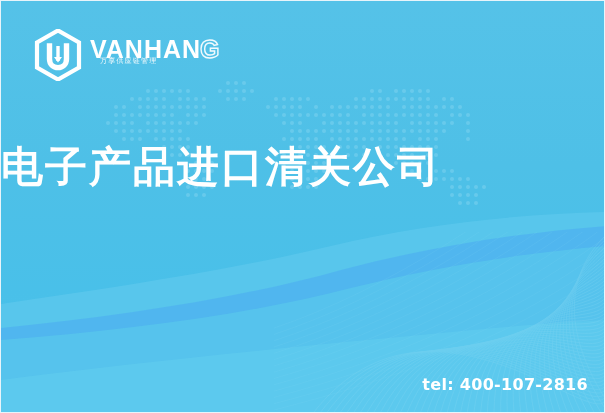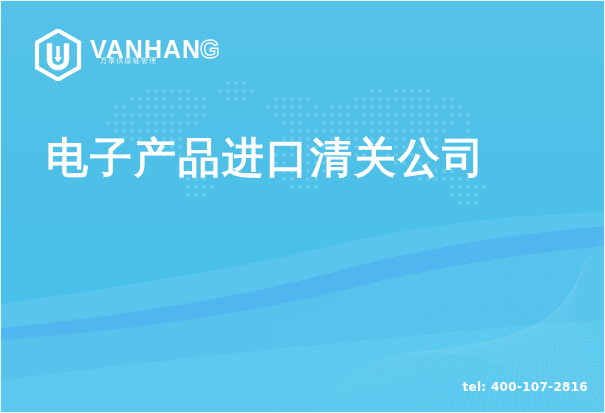--- a/index.html
+++ b/index.html
@@ -91,41 +91,41 @@
     letter-spacing: 1.2px;
     color: rgba(255,255,255,0.92);
     white-space: nowrap;
     line-height: 9px;
   }
 
   
   #headline {
     position: absolute;
     left: 0;
-    top: 128px;
+    top: 137px;
     width: 485px;
-    text-align: right;
+    text-align: left;
   }
   .headline-line {
     font-family: "DejaVu Sans", sans-serif;
     font-size: 42px;
     font-weight: 700;
     color: #ffffff;
     letter-spacing: 2px;
     line-height: 57px;
     white-space: nowrap;
   }
 
   
   #phone {
     position: absolute;
     right: 16px;
     bottom: 18px;
     font-family: "DejaVu Sans", sans-serif;
-    font-size: 12px;
+    font-size: 16px;
     font-weight: 700;
     color: #ffffff;
     letter-spacing: 0.3px;
     white-space: nowrap;
   }
 </style>
 </head>
 <body>
 
 <div id="banner">

